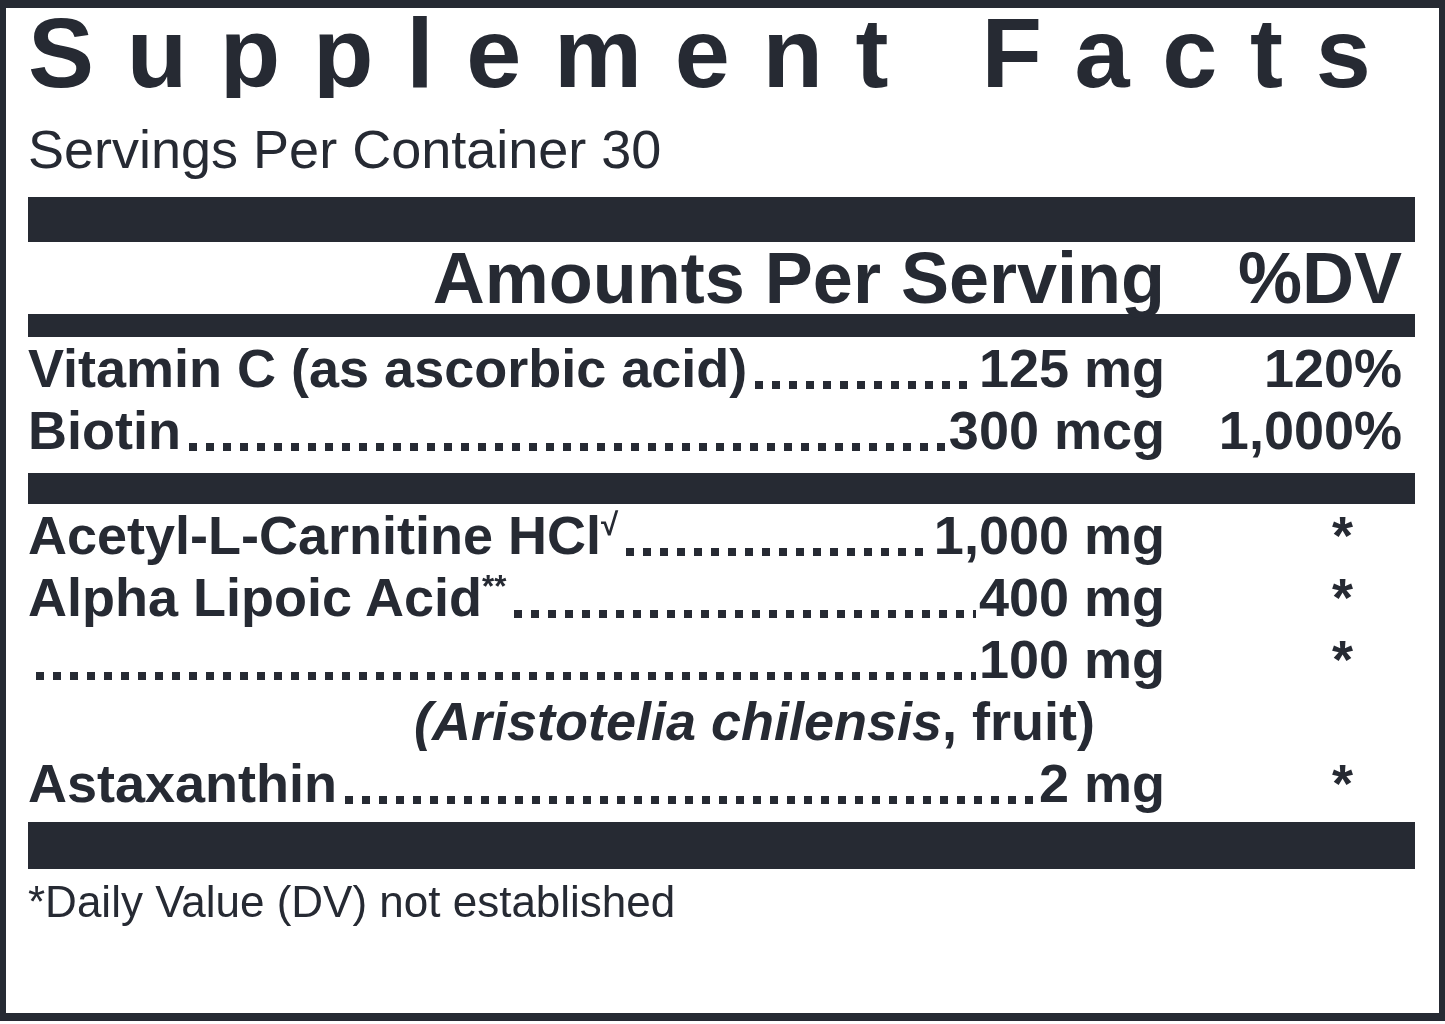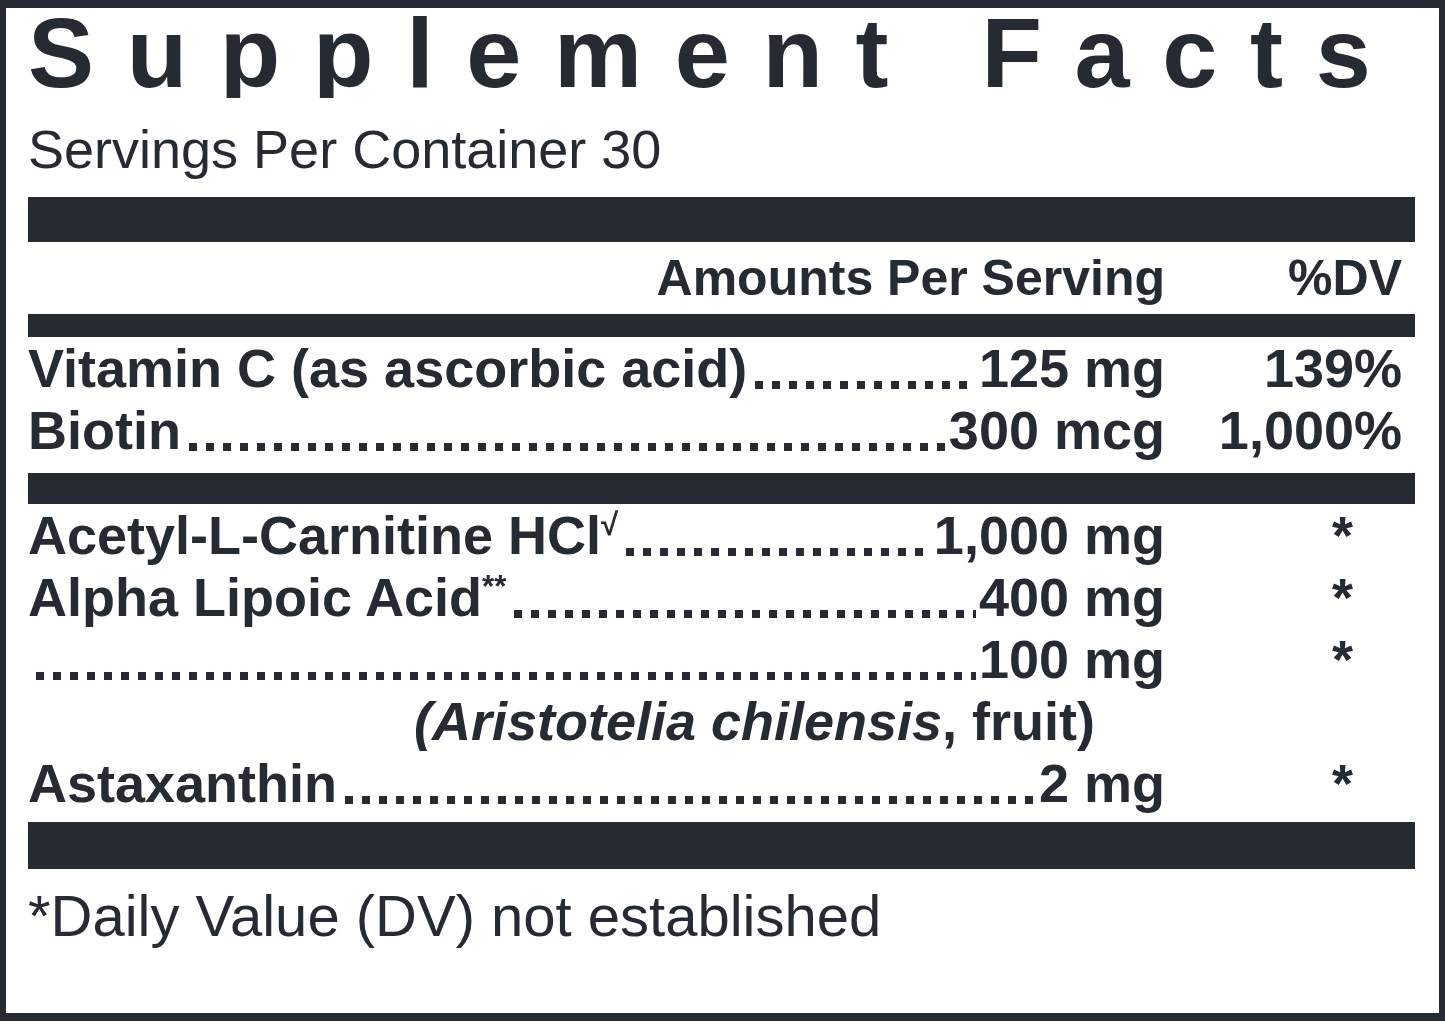--- a/index.html
+++ b/index.html
@@ -34,21 +34,21 @@
 
   .bar { background: var(--ink); }
   .bar-top { height: 45px; margin-top: 15px; }
   .bar-thin { height: 23px; }
   .bar-mid { height: 31px; margin-top: 12px; }
   .bar-bottom { height: 47px; margin-top: 8px; }
 
   .colhead {
     display: flex;
     align-items: baseline;
-    font-size: 50px;
+    font-size: 72px;
     font-weight: 700;
     line-height: 72px;
     height: 72px;
   }
   .colhead .spacer { flex: 1; }
   .dvcol { width: 250px; }
   .pct { text-align: right; padding-right: 13px; }
   .star { text-align: right; padding-right: 62px; }
 
   .row { display: flex; font-size: 54px; line-height: 62px; font-weight: bold; }
@@ -62,21 +62,21 @@
     height: 8px;
     margin: 0 3px 10px 8px;
     background: repeating-linear-gradient(to right, var(--ink) 0 8px, transparent 8px 17px);
   }
   .amount { white-space: nowrap; }
 
   .subline { font-size: 54px; line-height: 62px; justify-content: center; }
   .subline .botanical { padding-left: 66px; }
   .subline i { font-style: italic; }
 
-  .footnote { font-size: 58px; line-height: 62px; margin-top: 16px; }
+  .footnote { font-size: 44px; line-height: 62px; margin-top: 2px; }
 </style>
 </head>
 <body>
 
 <div class="panel">
 
   <div class="title">Supplement Facts</div>
 
   <div class="serving-block">
     <div class="serving-line">Servings Per Container 30</div>
@@ -90,21 +90,21 @@
     <span class="dvcol pct">%DV</span>
   </div>
 
   <div class="bar bar-thin"></div>
 
   <div class="group">
     <div class="row">
       <span class="name"><span>Vitamin C (as ascorbic acid)</span></span>
       <span class="leader"></span>
       <span class="amount">125 mg</span>
-      <span class="dvcol pct">139%</span>
+      <span class="dvcol pct">120%</span>
     </div>
     <div class="row">
       <span class="name"><span>Biotin</span></span>
       <span class="leader"></span>
       <span class="amount">300 mcg</span>
       <span class="dvcol pct">1,000%</span>
     </div>
   </div>
 
   <div class="bar bar-mid"></div>

